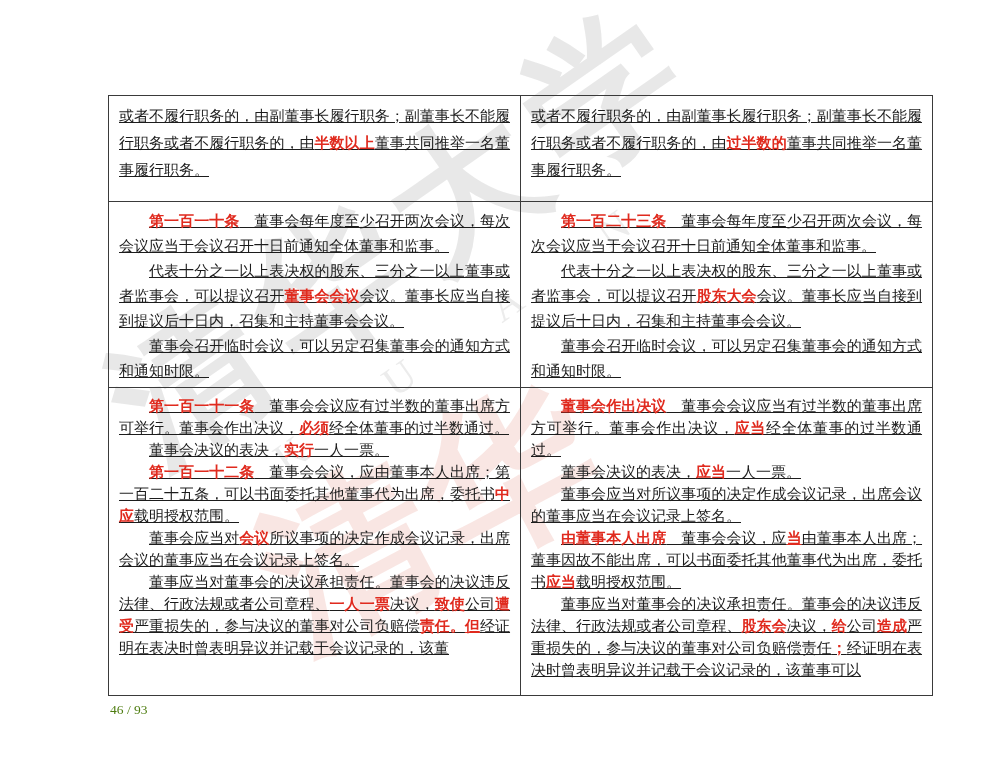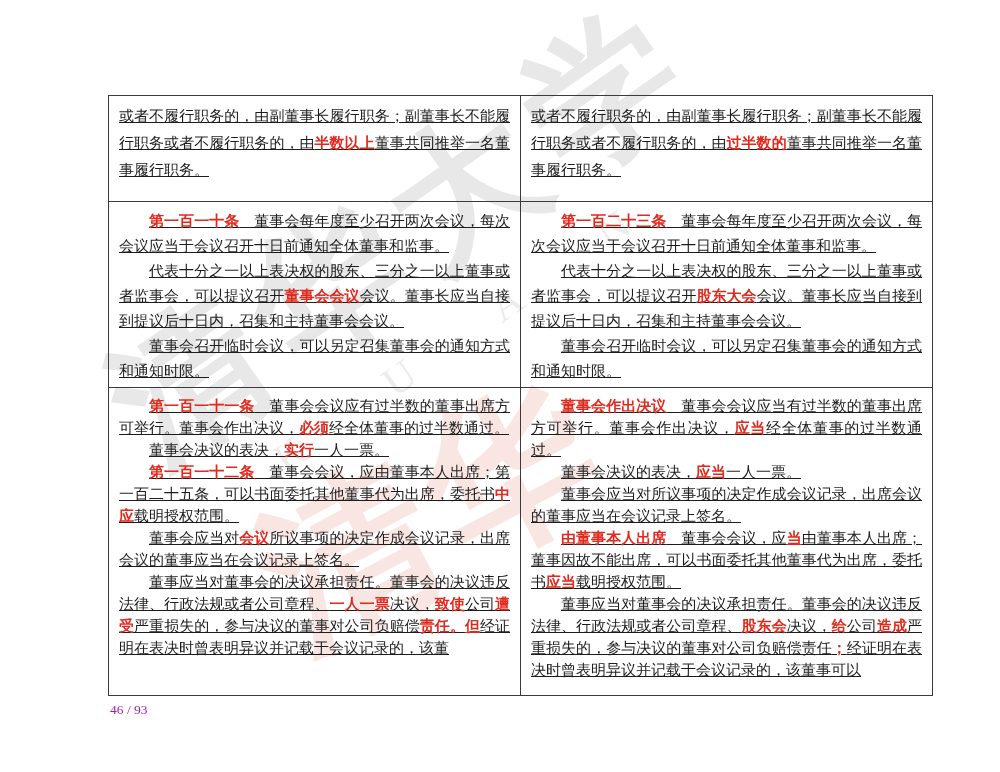--- a/index.html
+++ b/index.html
@@ -95,21 +95,21 @@
     color: #e02a1e;
     font-weight: bold;
     text-decoration: underline;
   }
   
   .page-number {
     position: absolute;
     left: 110px;
     top: 702px;
     font-size: 13.5px;
-    color: #a21caf;
+    color: #4d7c0f;
     z-index: 2;
   }
 </style>
 </head>
 <body>
 
 <div class="page">
 
   <div class="watermark">
     <span class="wm-cn">清华大学</span>

